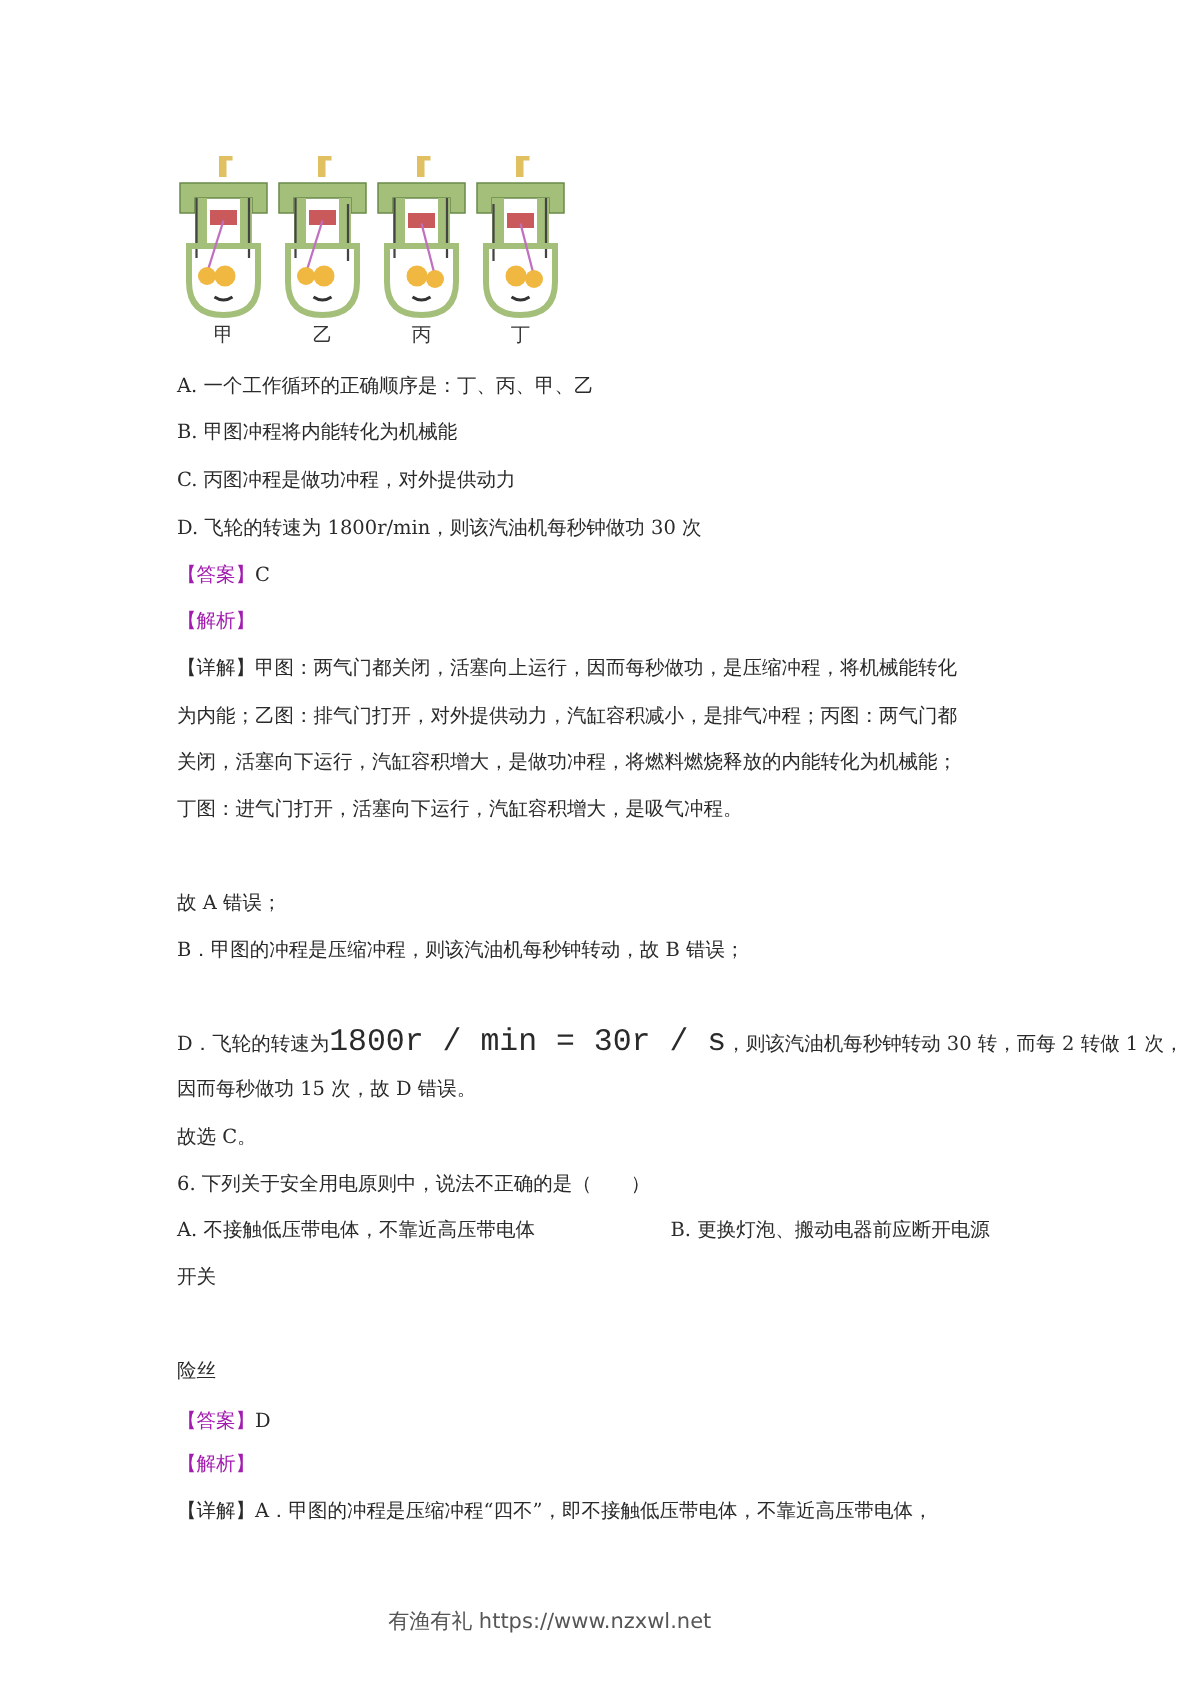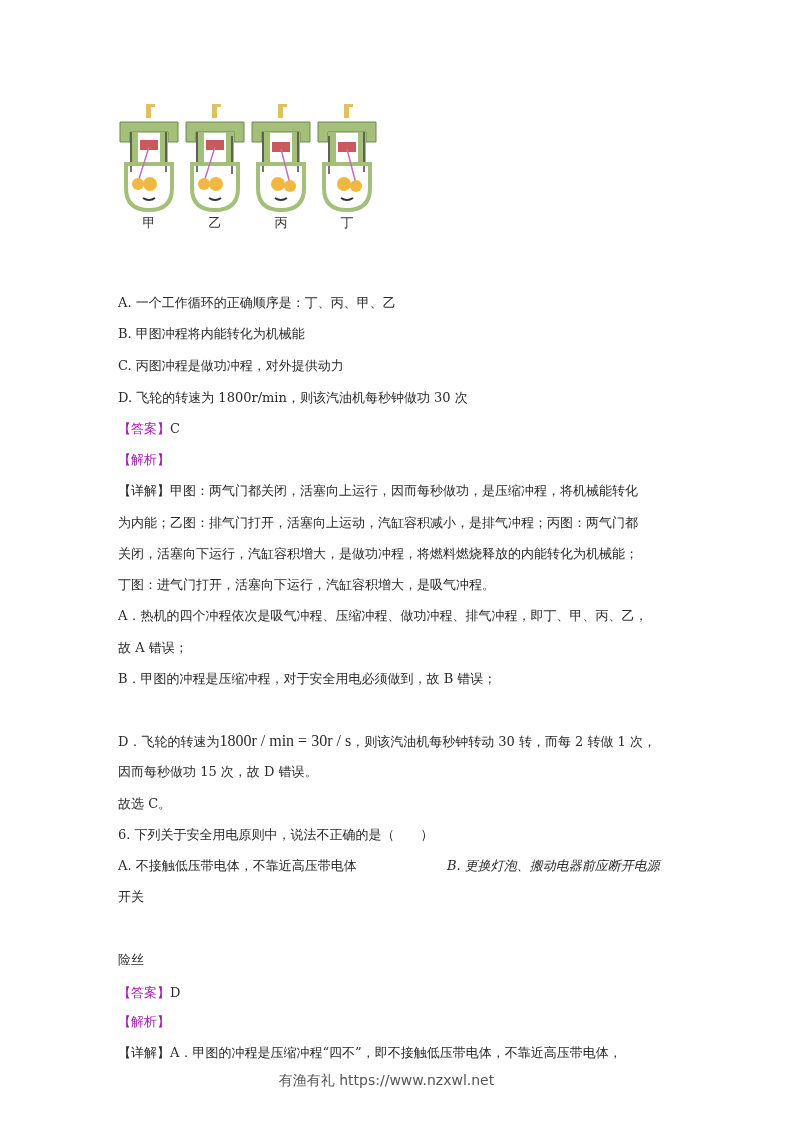--- a/index.html
+++ b/index.html
@@ -11,29 +11,29 @@
     .page { position: absolute; left: 0; top: 0; width: 793px; height: 1122px; }
     .figure { position: absolute; left: 118px; top: 102px; width: 270px; height: 132px; }
     .engine { position: absolute; top: 0; width: 62px; height: 132px; }
     .engine svg { display: block; }
     .eng-label {
       position: absolute; top: 112px; width: 62px; text-align: center;
       font-size: 13px; color: #333; font-family: "DejaVu Sans", sans-serif;
     }
     .line {
       position: absolute; left: 118px; font-size: 13px; line-height: 16px;
-      white-space: nowrap; color: #2a2a2a; margin-top: 45px;
+      white-space: nowrap; color: #2a2a2a;
     }
     .tag-blue { color: #a21caf; }
     .bold { font-weight: normal; }
-    .math { font-family: Liberation Serif, serif; font-size: 16px; }
-    .col-b { position: absolute; left: 447px; font-style: italic; }
+    .math { font-family: Liberation Mono, monospace; font-size: 21px; }
+    .col-b { position: absolute; left: 447px; }
     .footer {
       position: absolute; top: 1072px; left: 0; width: 733px; text-align: center;
-      font-family: "DejaVu Sans", sans-serif; font-size: 14px; color: #555; padding-left: 20px;
+      font-family: "DejaVu Sans", sans-serif; font-size: 14px; color: #555;
     }
   </style>
 </head>
 <body>
 
 <div class="page">
 
   <div class="figure">
     <div class="engine" style="left:0px">
       <svg width="62" height="112" viewBox="0 0 62 112">
@@ -117,27 +117,26 @@
   <div class="line" style="top:376px">
     <span class="tag-blue">【答案】</span><span>C</span>
   </div>
   <div class="line" style="top:407px">
     <span class="tag-blue">【解析】</span>
   </div>
 
   <div class="line" style="top:438px">
     <span class="bold">【详解】</span><span>甲图：两气门都关闭，活塞向上运行，因而每秒做功，是压缩冲程，将机械能转化</span>
   </div>
-  <div class="line" style="top:470px">为内能；乙图：排气门打开，活塞向上运动，汽缸容积减小，是排气冲程；丙图：两气门都</div>
+  <div class="line" style="top:470px">为内能；乙图：排气门打开，对外提供动力，汽缸容积减小，是排气冲程；丙图：两气门都</div>
   <div class="line" style="top:532px">丁图：进气门打开，活塞向下运行，汽缸容积增大，是吸气冲程。</div>
   <div class="line" style="top:501px">关闭，活塞向下运行，汽缸容积增大，是做功冲程，将燃料燃烧释放的内能转化为机械能；</div>
 
-  <div class="line" style="top:563px">A．热机的四个冲程依次是吸气冲程、压缩冲程、做功冲程、排气冲程，即丁、甲、丙、乙，</div>
   <div class="line" style="top:595px">故 A 错误；</div>
-  <div class="line" style="top:626px">B．甲图的冲程是压缩冲程，对于安全用电必须做到，故 B 错误；</div>
+  <div class="line" style="top:626px">B．甲图的冲程是压缩冲程，则该汽油机每秒钟转动，故 B 错误；</div>
   <div class="line" style="top:688px">
     <span>D．飞轮的转速为</span><span class="math">1800r / min = 30r / s</span><span>，则该汽油机每秒钟转动 30 转，而每 2 转做 1 次，</span>
   </div>
   <div class="line" style="top:719px">因而每秒做功 15 次，故 D 错误。</div>
   <div class="line" style="top:751px">故选 C。</div>
 
   <div class="line" style="top:782px">6. 下列关于安全用电原则中，说法不正确的是（　　）</div>
   <div class="line" style="top:813px; width:560px;">
     <span>A. 不接触低压带电体，不靠近高压带电体</span>
     <span class="col-b" style="left:329px">B. 更换灯泡、搬动电器前应断开电源</span>

